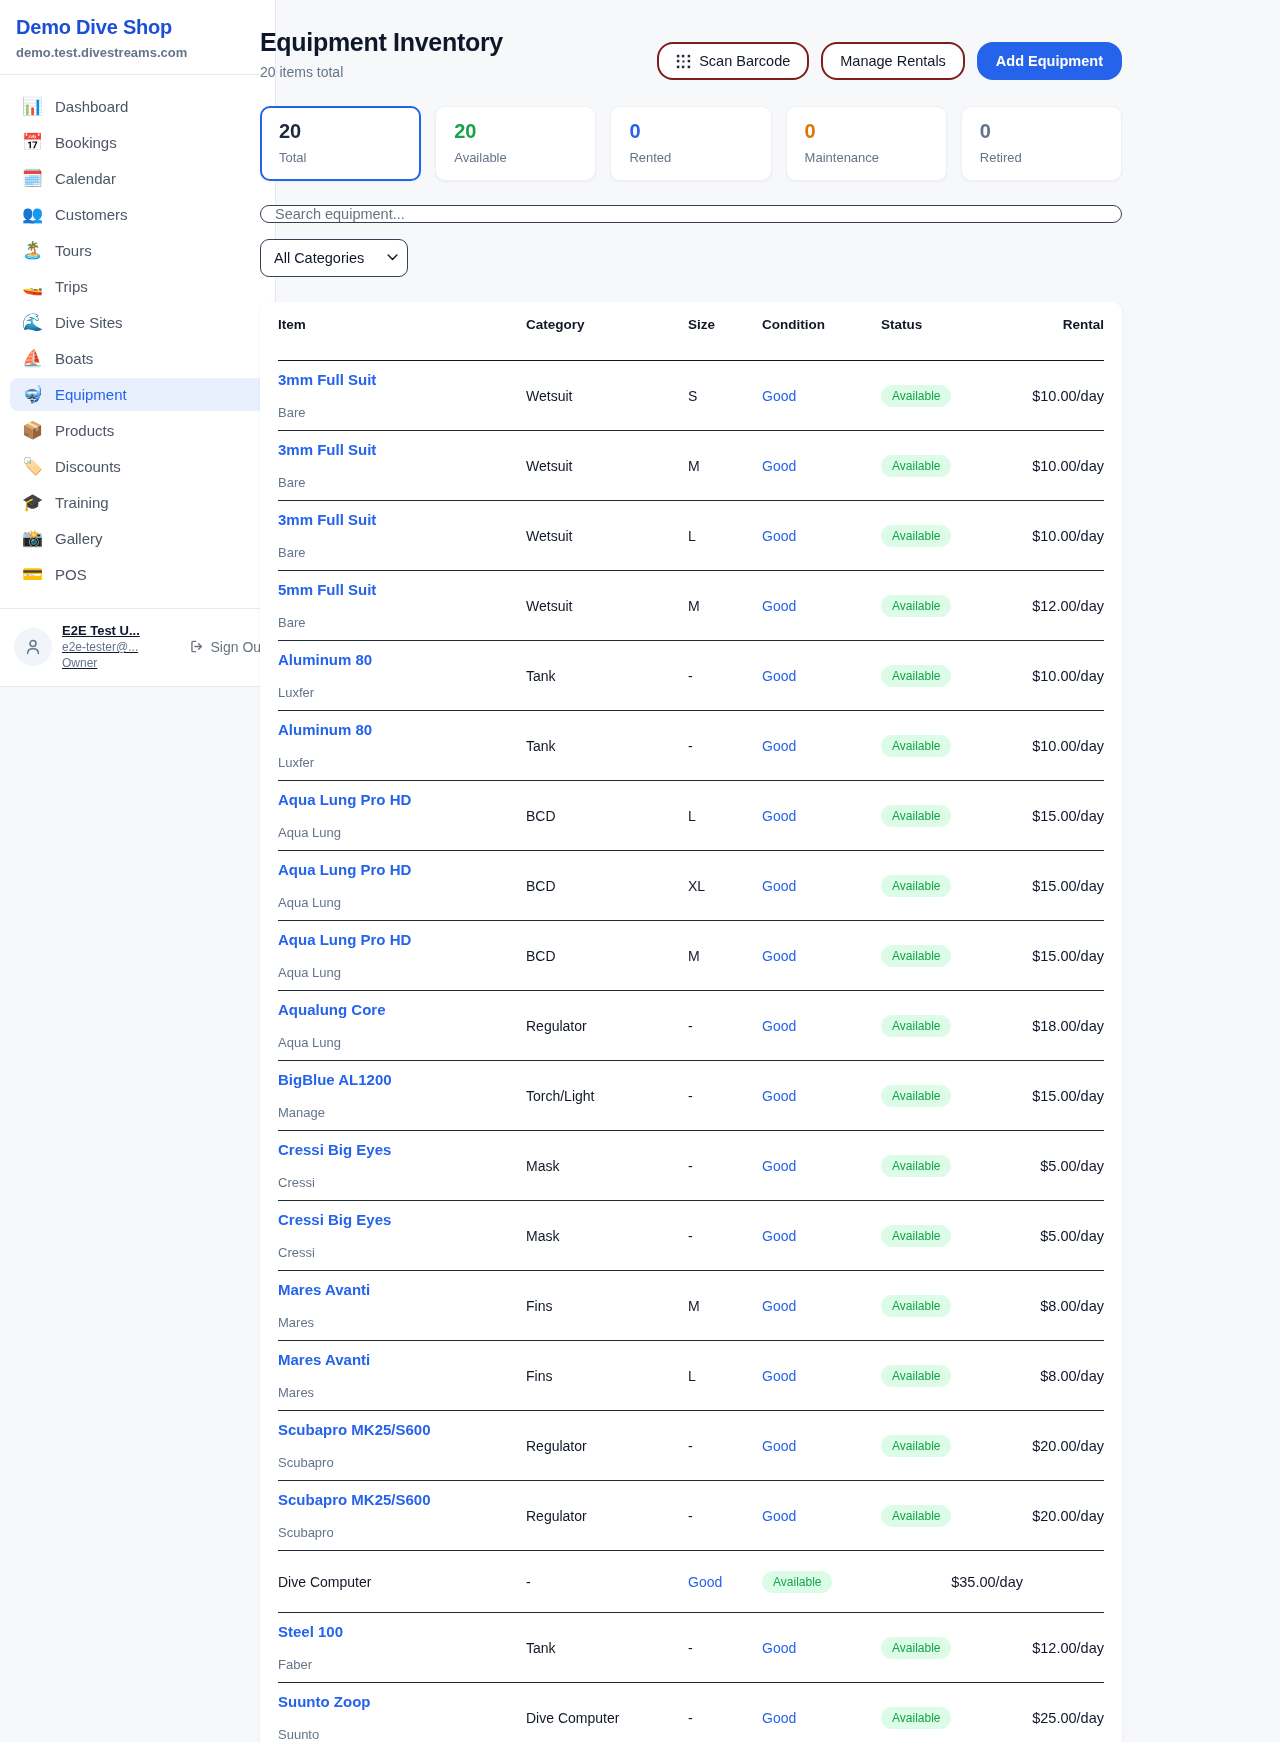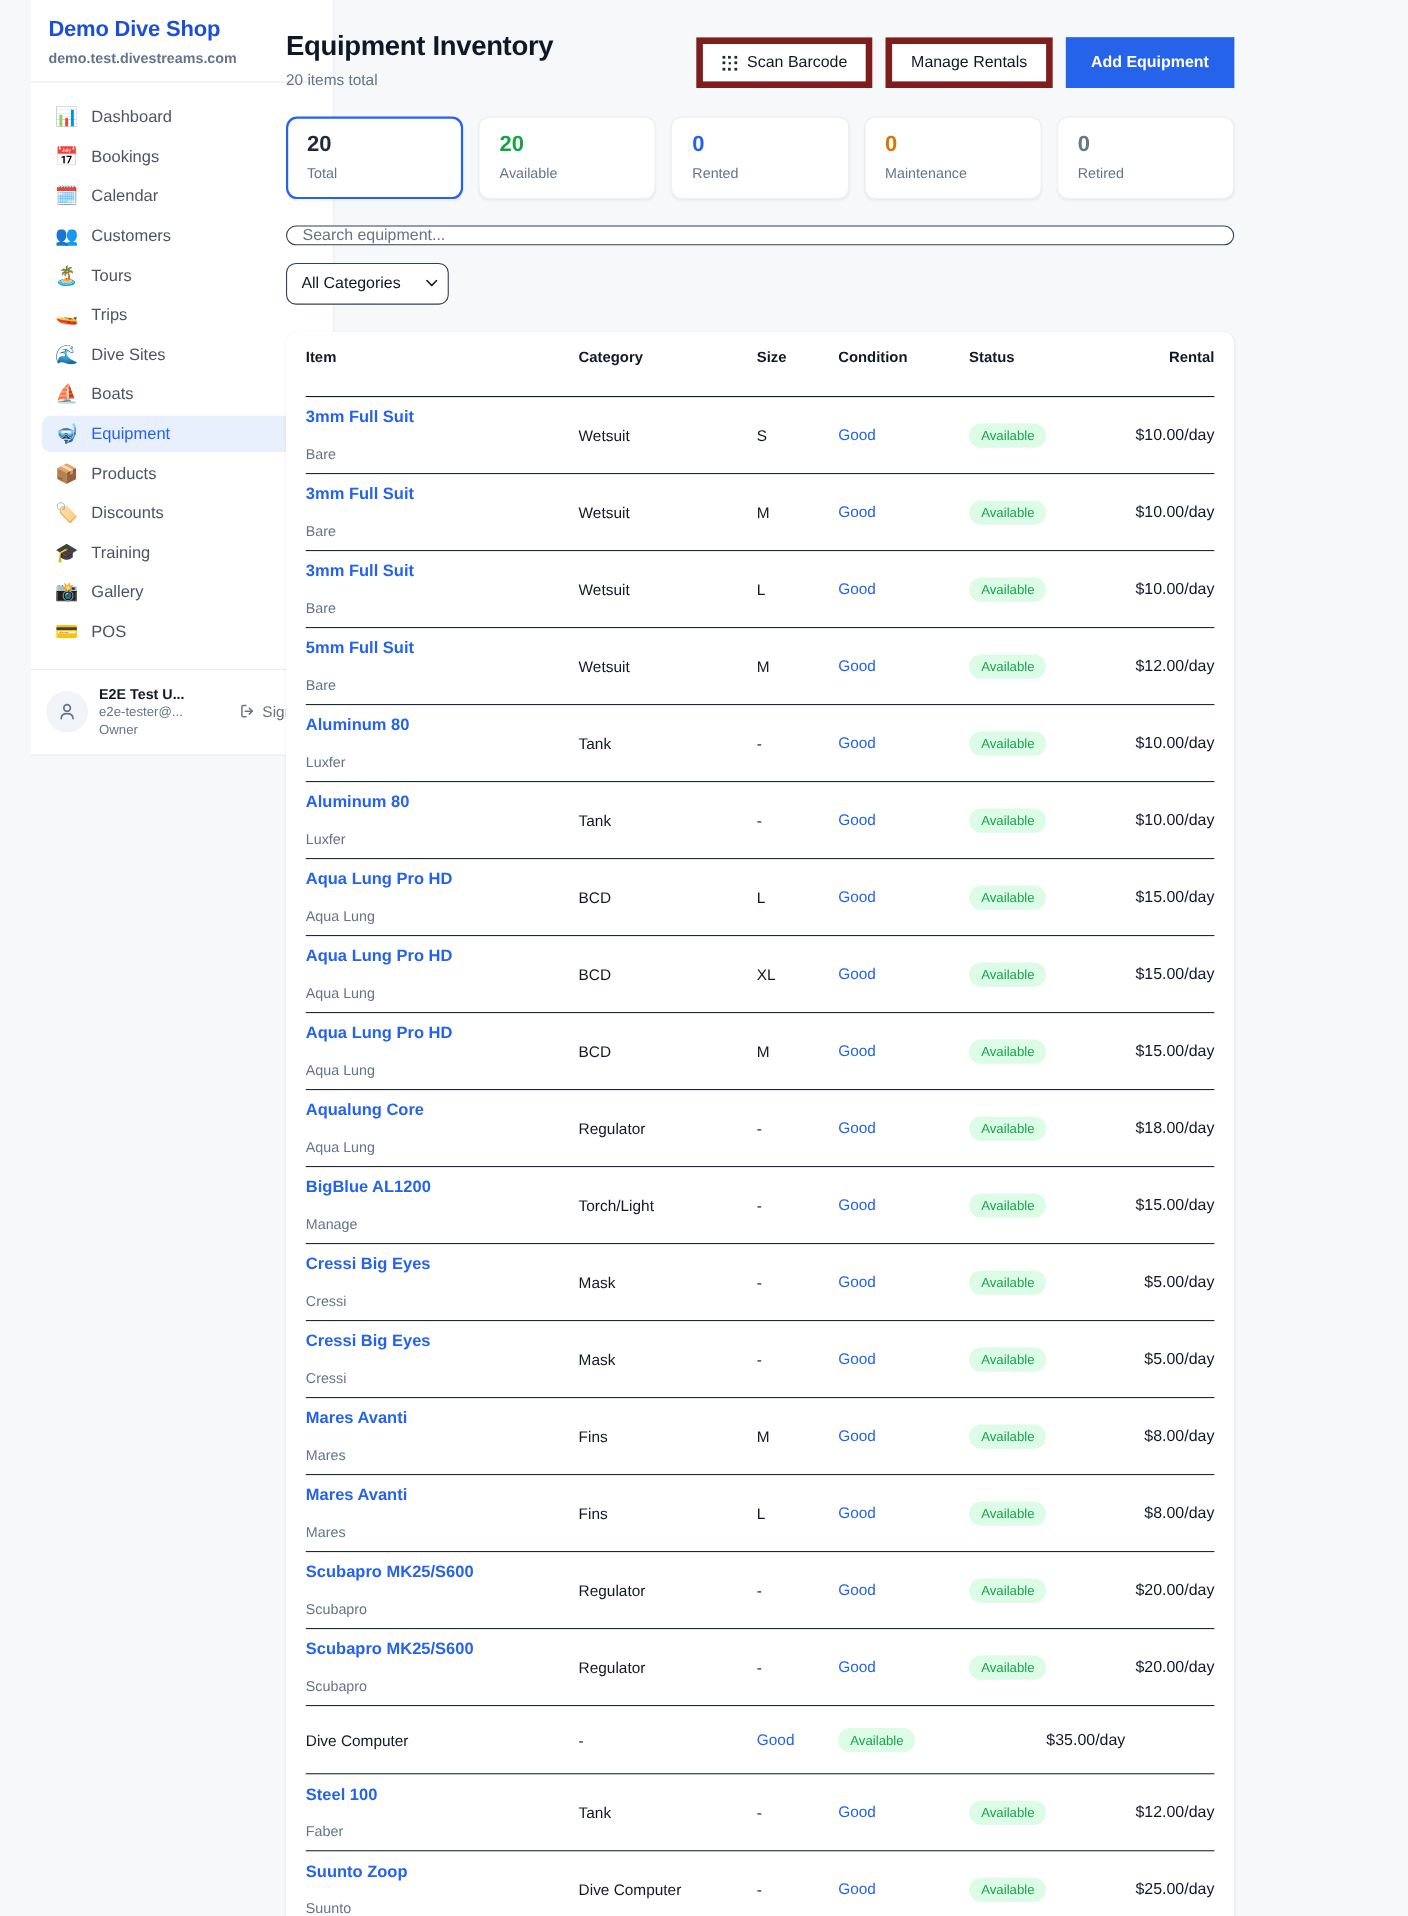--- a/index.html
+++ b/index.html
@@ -4,56 +4,56 @@
 <style>
   * { box-sizing: border-box; margin: 0; padding: 0; }
   html,body { width:1280px; height:1742px; }
   body {
     font-family: "Liberation Sans", "DejaVu Sans", sans-serif;
     background:#f7f8fa; color:#0f172a; position:relative; overflow:hidden;
   }
   
   .sidebar {
     position:absolute; top:0; left:0; width:276px; background:#fff;
-    border-right:1px solid #e7e9ee; border-bottom:1px solid #e7e9ee;margin-left:28px;
+    border-right:1px solid #e7e9ee; border-bottom:1px solid #e7e9ee;
   }
   .brand-block { padding:16px 16px 14px; border-bottom:1px solid #e7e9ee; }
   .brand { font-size:20px; font-weight:800; color:#1d4ed8; letter-spacing:-.2px; }
   .brand-domain { font-size:13px; color:#64748b; margin-top:6px;font-weight:bold; }
   .nav { padding:12px 0 14px; }
   .nav-item {
     display:flex; align-items:center; gap:13px; margin:3px 10px;
     padding:8px 12px; border-radius:8px; cursor:pointer;
     font-size:15px; color:#4b5563;
   }
   .nav-item .icn { font-size:17px; width:20px; text-align:center; line-height:1; }
   .nav-item.active { background:#e8effd; color:#2563eb; font-weight:500; }
   .user-box {
     border-top:1px solid #e7e9ee; padding:14px 10px 16px 14px;
     display:flex; align-items:center; gap:10px;
   }
   .avatar {
     width:38px; height:38px; border-radius:50%; background:#f1f5f9; flex:none;
     display:flex; align-items:center; justify-content:center;
   }
-  .user-meta { flex:1; min-width:0; }
+  .user-meta { flex:1; min-width:0;text-decoration:underline; }
   .user-name { font-size:13px; font-weight:700; color:#0f172a; white-space:nowrap; }
   .user-email, .user-role { font-size:12px; color:#64748b; margin-top:2px; white-space:nowrap; }
   .signout { display:flex; align-items:center; gap:6px; color:#6b7280; font-size:14px; cursor:pointer; white-space:nowrap; }
   
   .main { position:absolute; left:230px; top:0; width:1050px; padding:28px 0 0 30px; }
   .content { width:862px; }
   .page-head { display:flex; justify-content:space-between; align-items:flex-end; }
   .page-title { font-size:25px; font-weight:800; color:#0f172a; letter-spacing:-.3px; }
   .page-sub { font-size:14px; color:#64748b; margin-top:7px; }
   .head-actions { display:flex; gap:12px; align-items:center; margin-top:6px; }
   .btn {
     display:inline-flex; align-items:center; gap:8px; font-size:14.5px; font-weight:500;
-    padding:9px 17px; border-radius:0; cursor:pointer; background:#fff;
-    border:6px solid #7f1d1d; color:#111827; font-family:inherit;
+    padding:9px 17px; border-radius:16px; cursor:pointer; background:#fff;
+    border:2px solid #7f1d1d; color:#111827; font-family:inherit;
   }
   .btn-primary { background:#2563eb; border-color:#2563eb; color:#fff; font-weight:600; }
   
   .stats { display:flex; gap:14px; margin-top:26px; }
   .stat-card {
     width:162px; background:#fff; border-radius:10px; padding:13px 18px 15px;
     border:1px solid #eef0f4; box-shadow:0 1px 2px rgba(15,23,42,.05); cursor:pointer;
   }
   .stat-card.selected { border:2px solid #2563eb; padding:12px 17px 14px; }
   .stat-value { font-size:20px; font-weight:800; }

